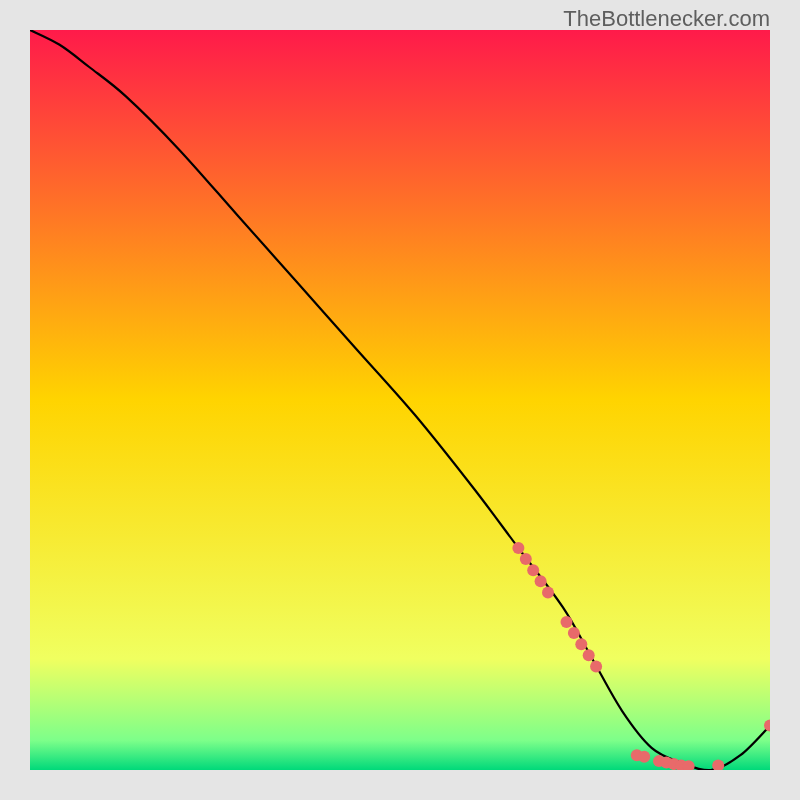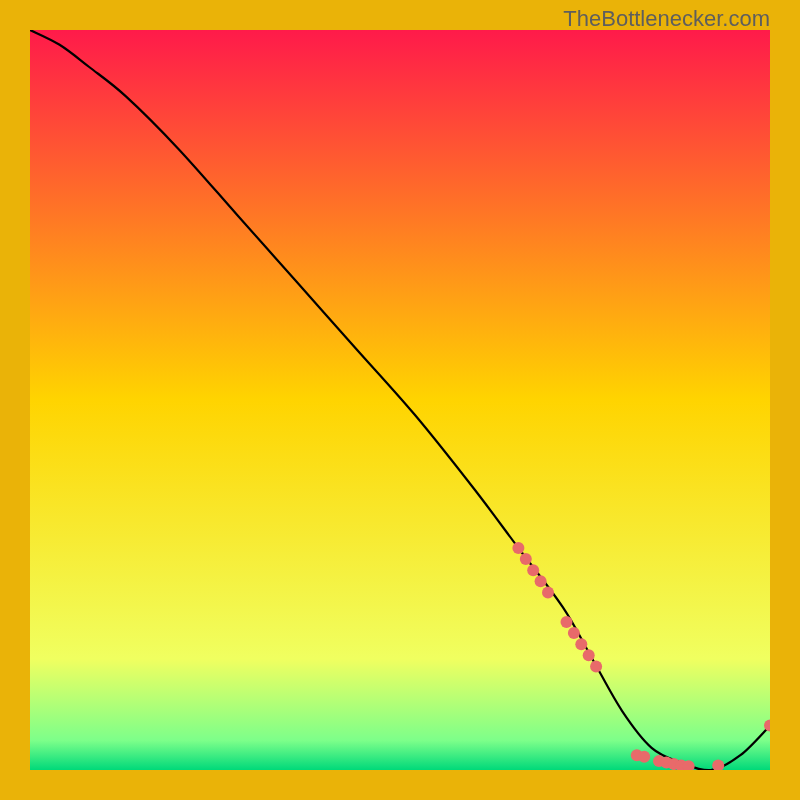--- a/index.html
+++ b/index.html
@@ -1,21 +1,21 @@
 <!DOCTYPE html>
 <html><head>
 <meta charset="utf-8">
 <style>
   * { margin: 0; padding: 0; box-sizing: border-box; }
   html, body { width: 800px; height: 800px; background: #000; overflow: hidden; }
   .frame {
     position: relative;
     width: 800px;
     height: 800px;
-    background: #eab308;
+    background: #e5e5e5;
   }
   .plot {
     position: absolute;
     left: 30px;
     top: 30px;
     width: 740px;
     height: 740px;
   }
   .attribution {
     position: absolute;

